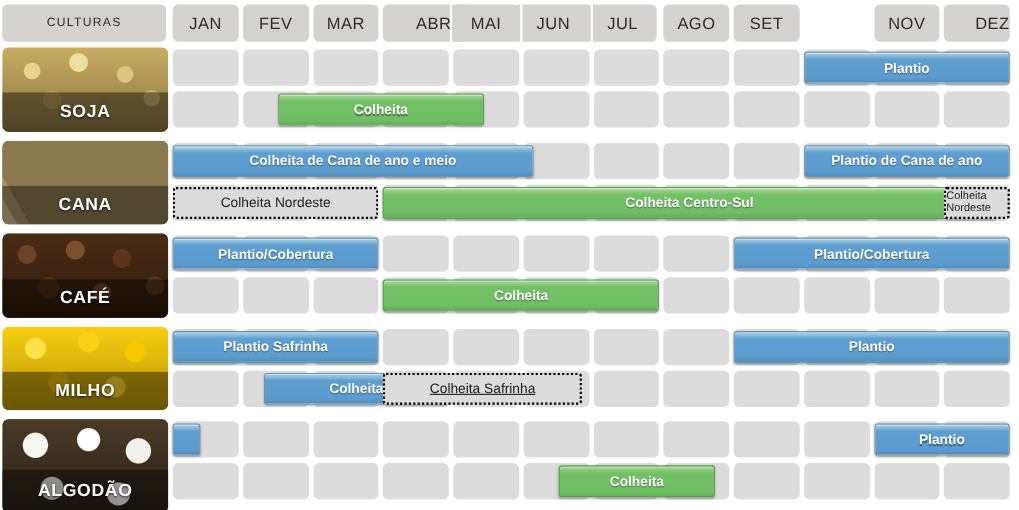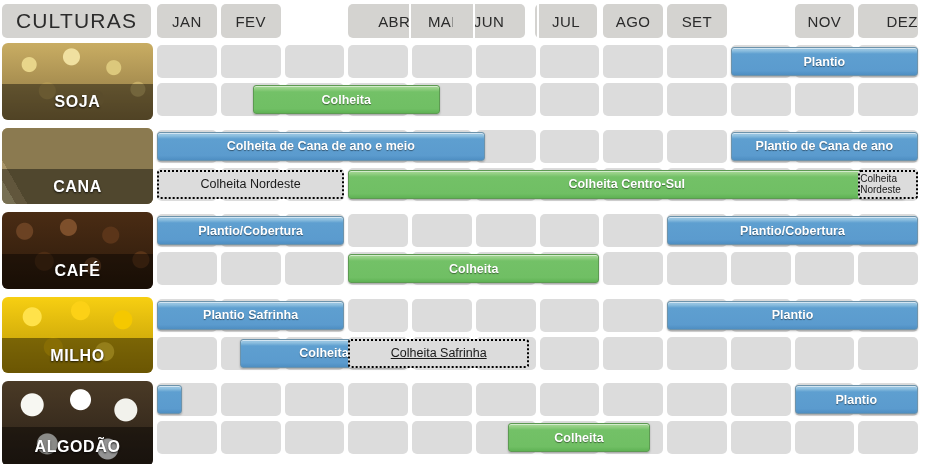--- a/index.html
+++ b/index.html
@@ -28,21 +28,21 @@
     background: #d4d3d0;
     border-radius: 5px;
     display: flex;
     align-items: center;
     justify-content: center;
     font-size: 15px;
     color: #2b2b2b;
     letter-spacing: .4px;
     font-weight: 400;
   }
-  .hdr-cell.culturas { font-size: 21px; letter-spacing: 1.2px; }
+  .hdr-cell.culturas { font-size: 11px; letter-spacing: 1.2px; }
 
   
   .vline {
     position: absolute;
     top: 0; bottom: 0;
     width: 2px;
     background: #ffffff;
     z-index: 5;
   }
 
@@ -126,23 +126,24 @@
 </style>
 </head>
 <body>
 
 <div id="calendar">
 
   <div class="hdr-row">
       <div class="hdr-cell culturas" style="left: 2px; width: 149px;">CULTURAS</div>
       <div class="hdr-cell" style="left: 157px; width: 59.75px;">JAN</div>
       <div class="hdr-cell" style="left: 220.75px; width: 59.75px;">FEV</div>
+      <div class="hdr-cell" style="left: 284.5px; width: 59.75px;">MAR</div>
       <div class="hdr-cell" style="left: 348.25px; width: 79px; padding-left: 13px;">ABR</div>
       <div class="hdr-cell" style="left: 412px; width: 59.75px;">MAI</div>
-      <div class="hdr-cell" style="left: 453px; width: 72px;">JUN</div>
+      <div class="hdr-cell" style="left: 467px; width: 72px;">JUN</div>
       <div class="hdr-cell" style="left: 535px; width: 62px;">JUL</div>
       <div class="hdr-cell" style="left: 603.25px; width: 59.75px;">AGO</div>
       <div class="hdr-cell" style="left: 667px; width: 59.75px;">SET</div>
       <div class="hdr-cell" style="left: 794.5px; width: 59.75px;">NOV</div>
       <div class="hdr-cell" style="left: 858.25px; width: 59.75px; padding-left: 28px;">DEZ</div>
     </div>
   <div id="vlines">
       <div class="vline" style="left: 154px;"></div>
       <div class="vline" style="left: 217.75px;"></div>
       <div class="vline" style="left: 281.5px;"></div>

